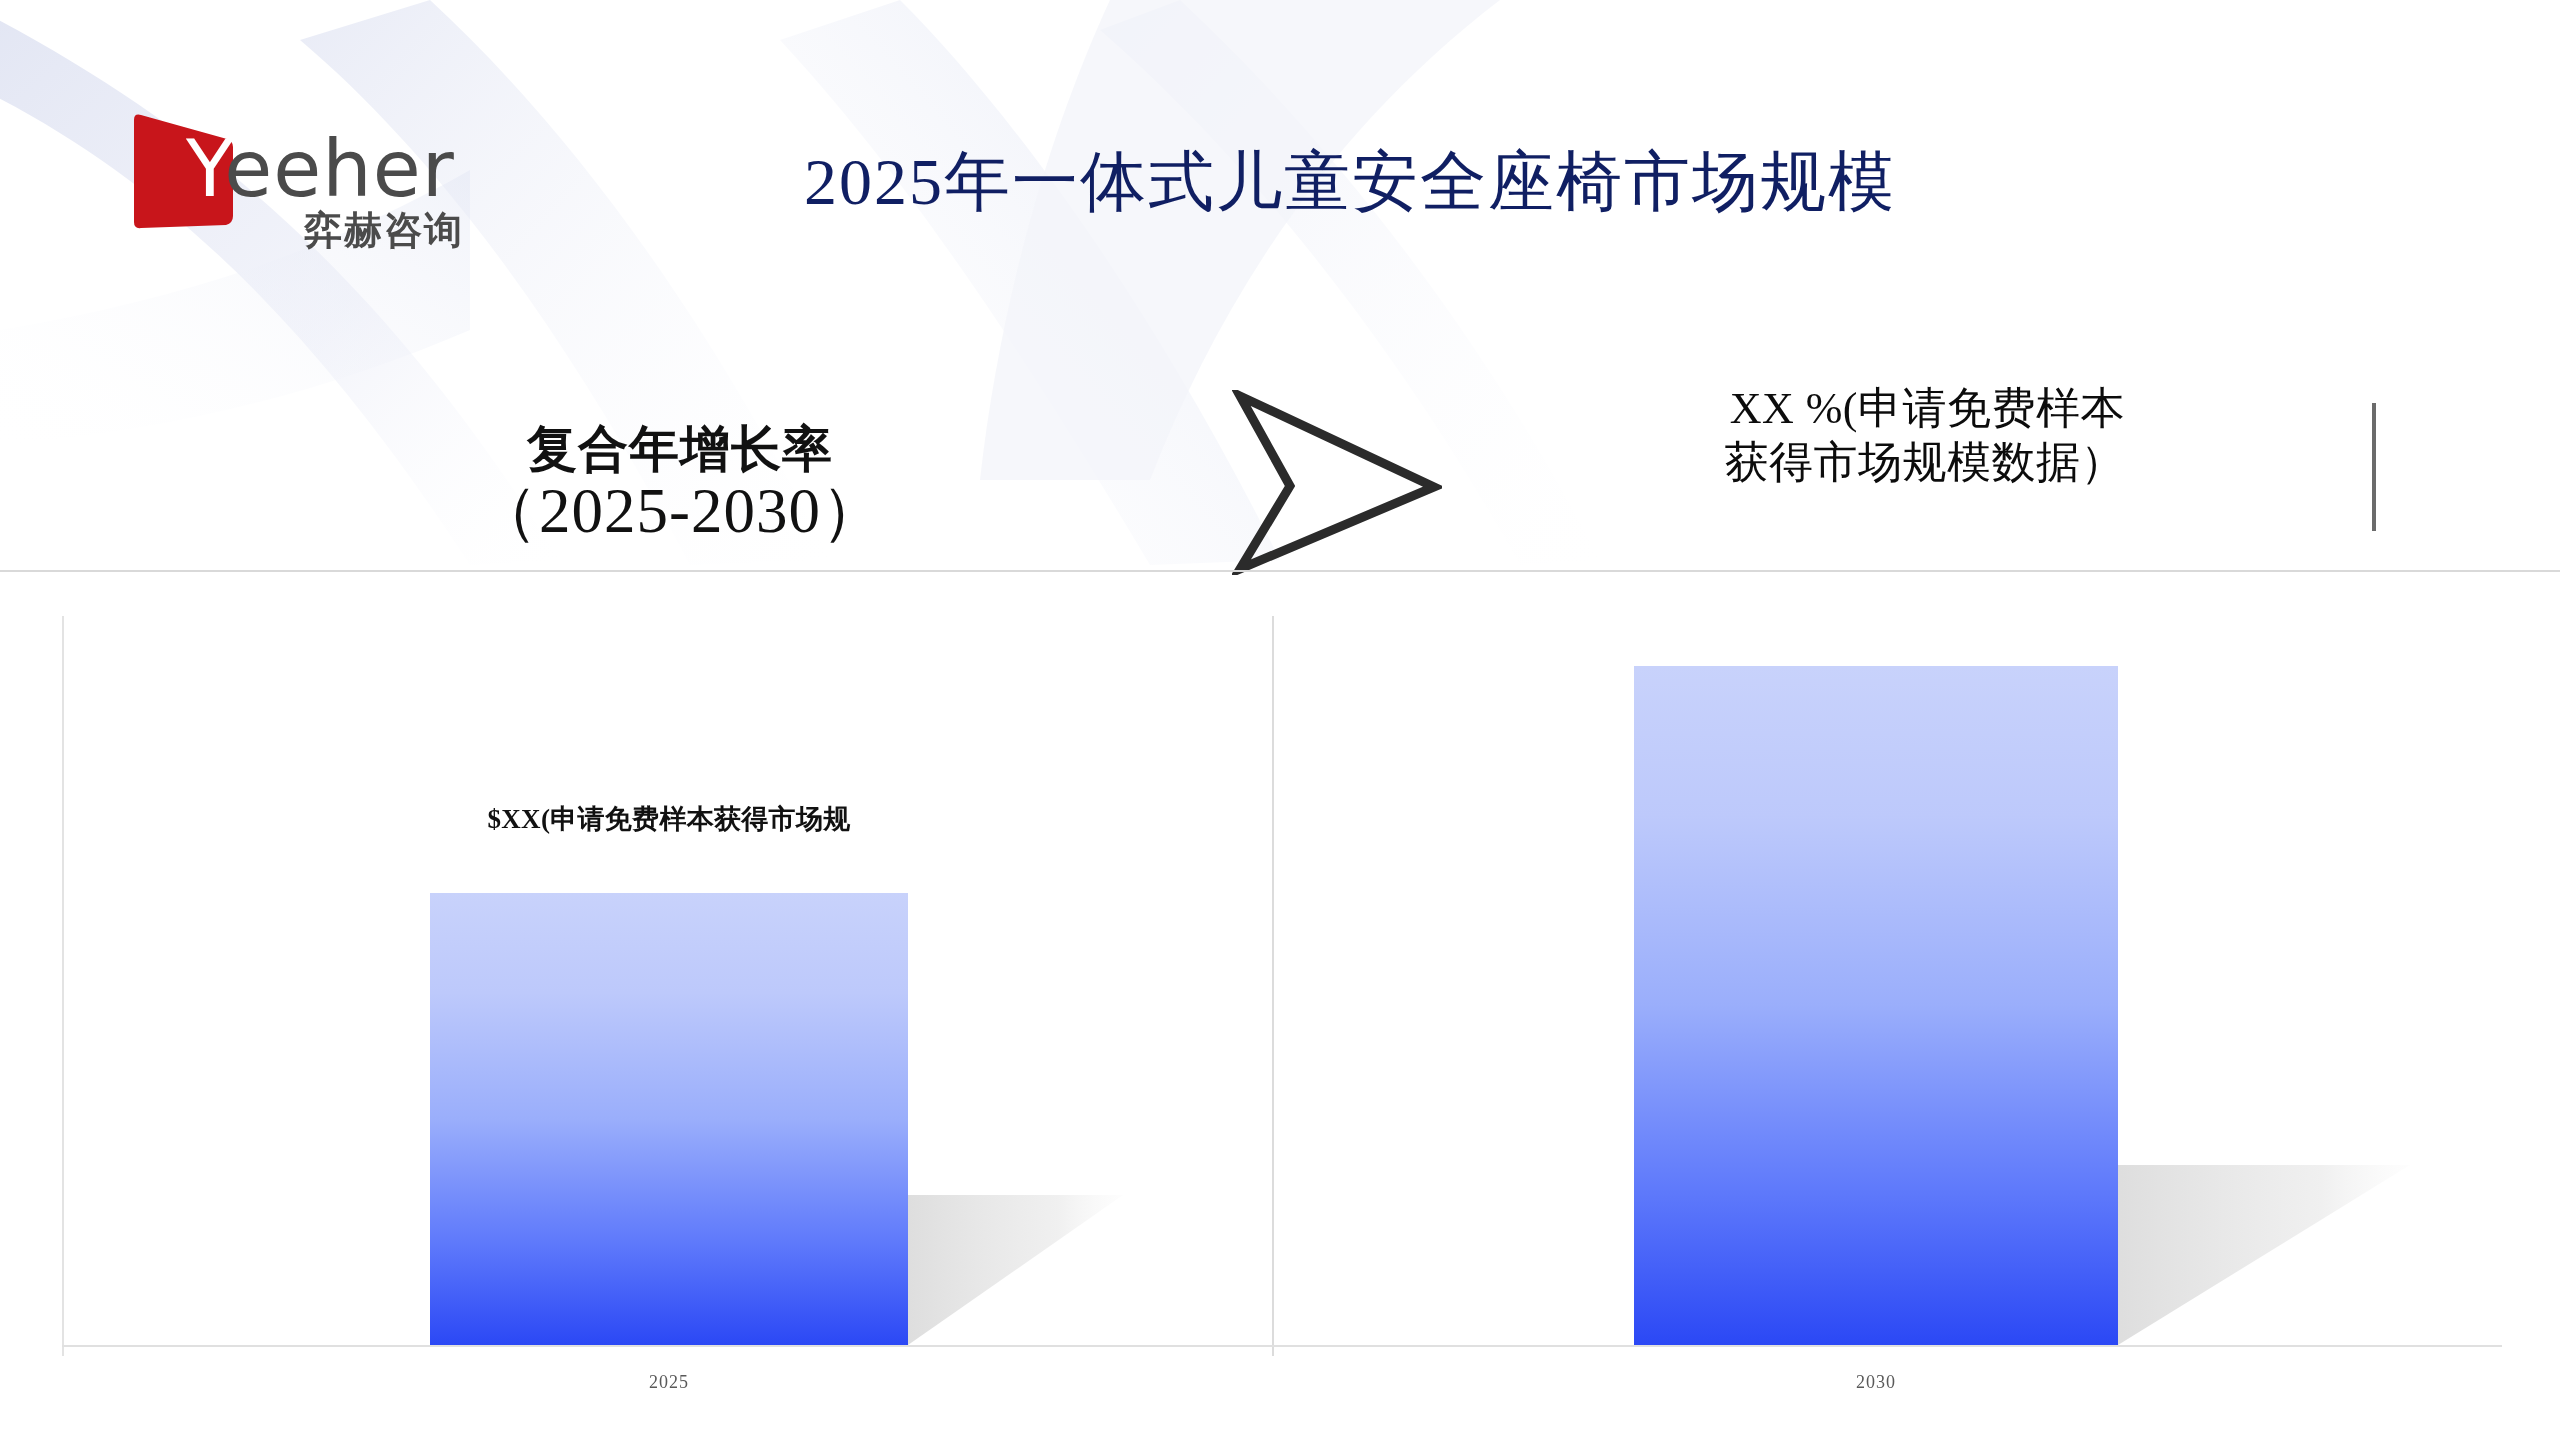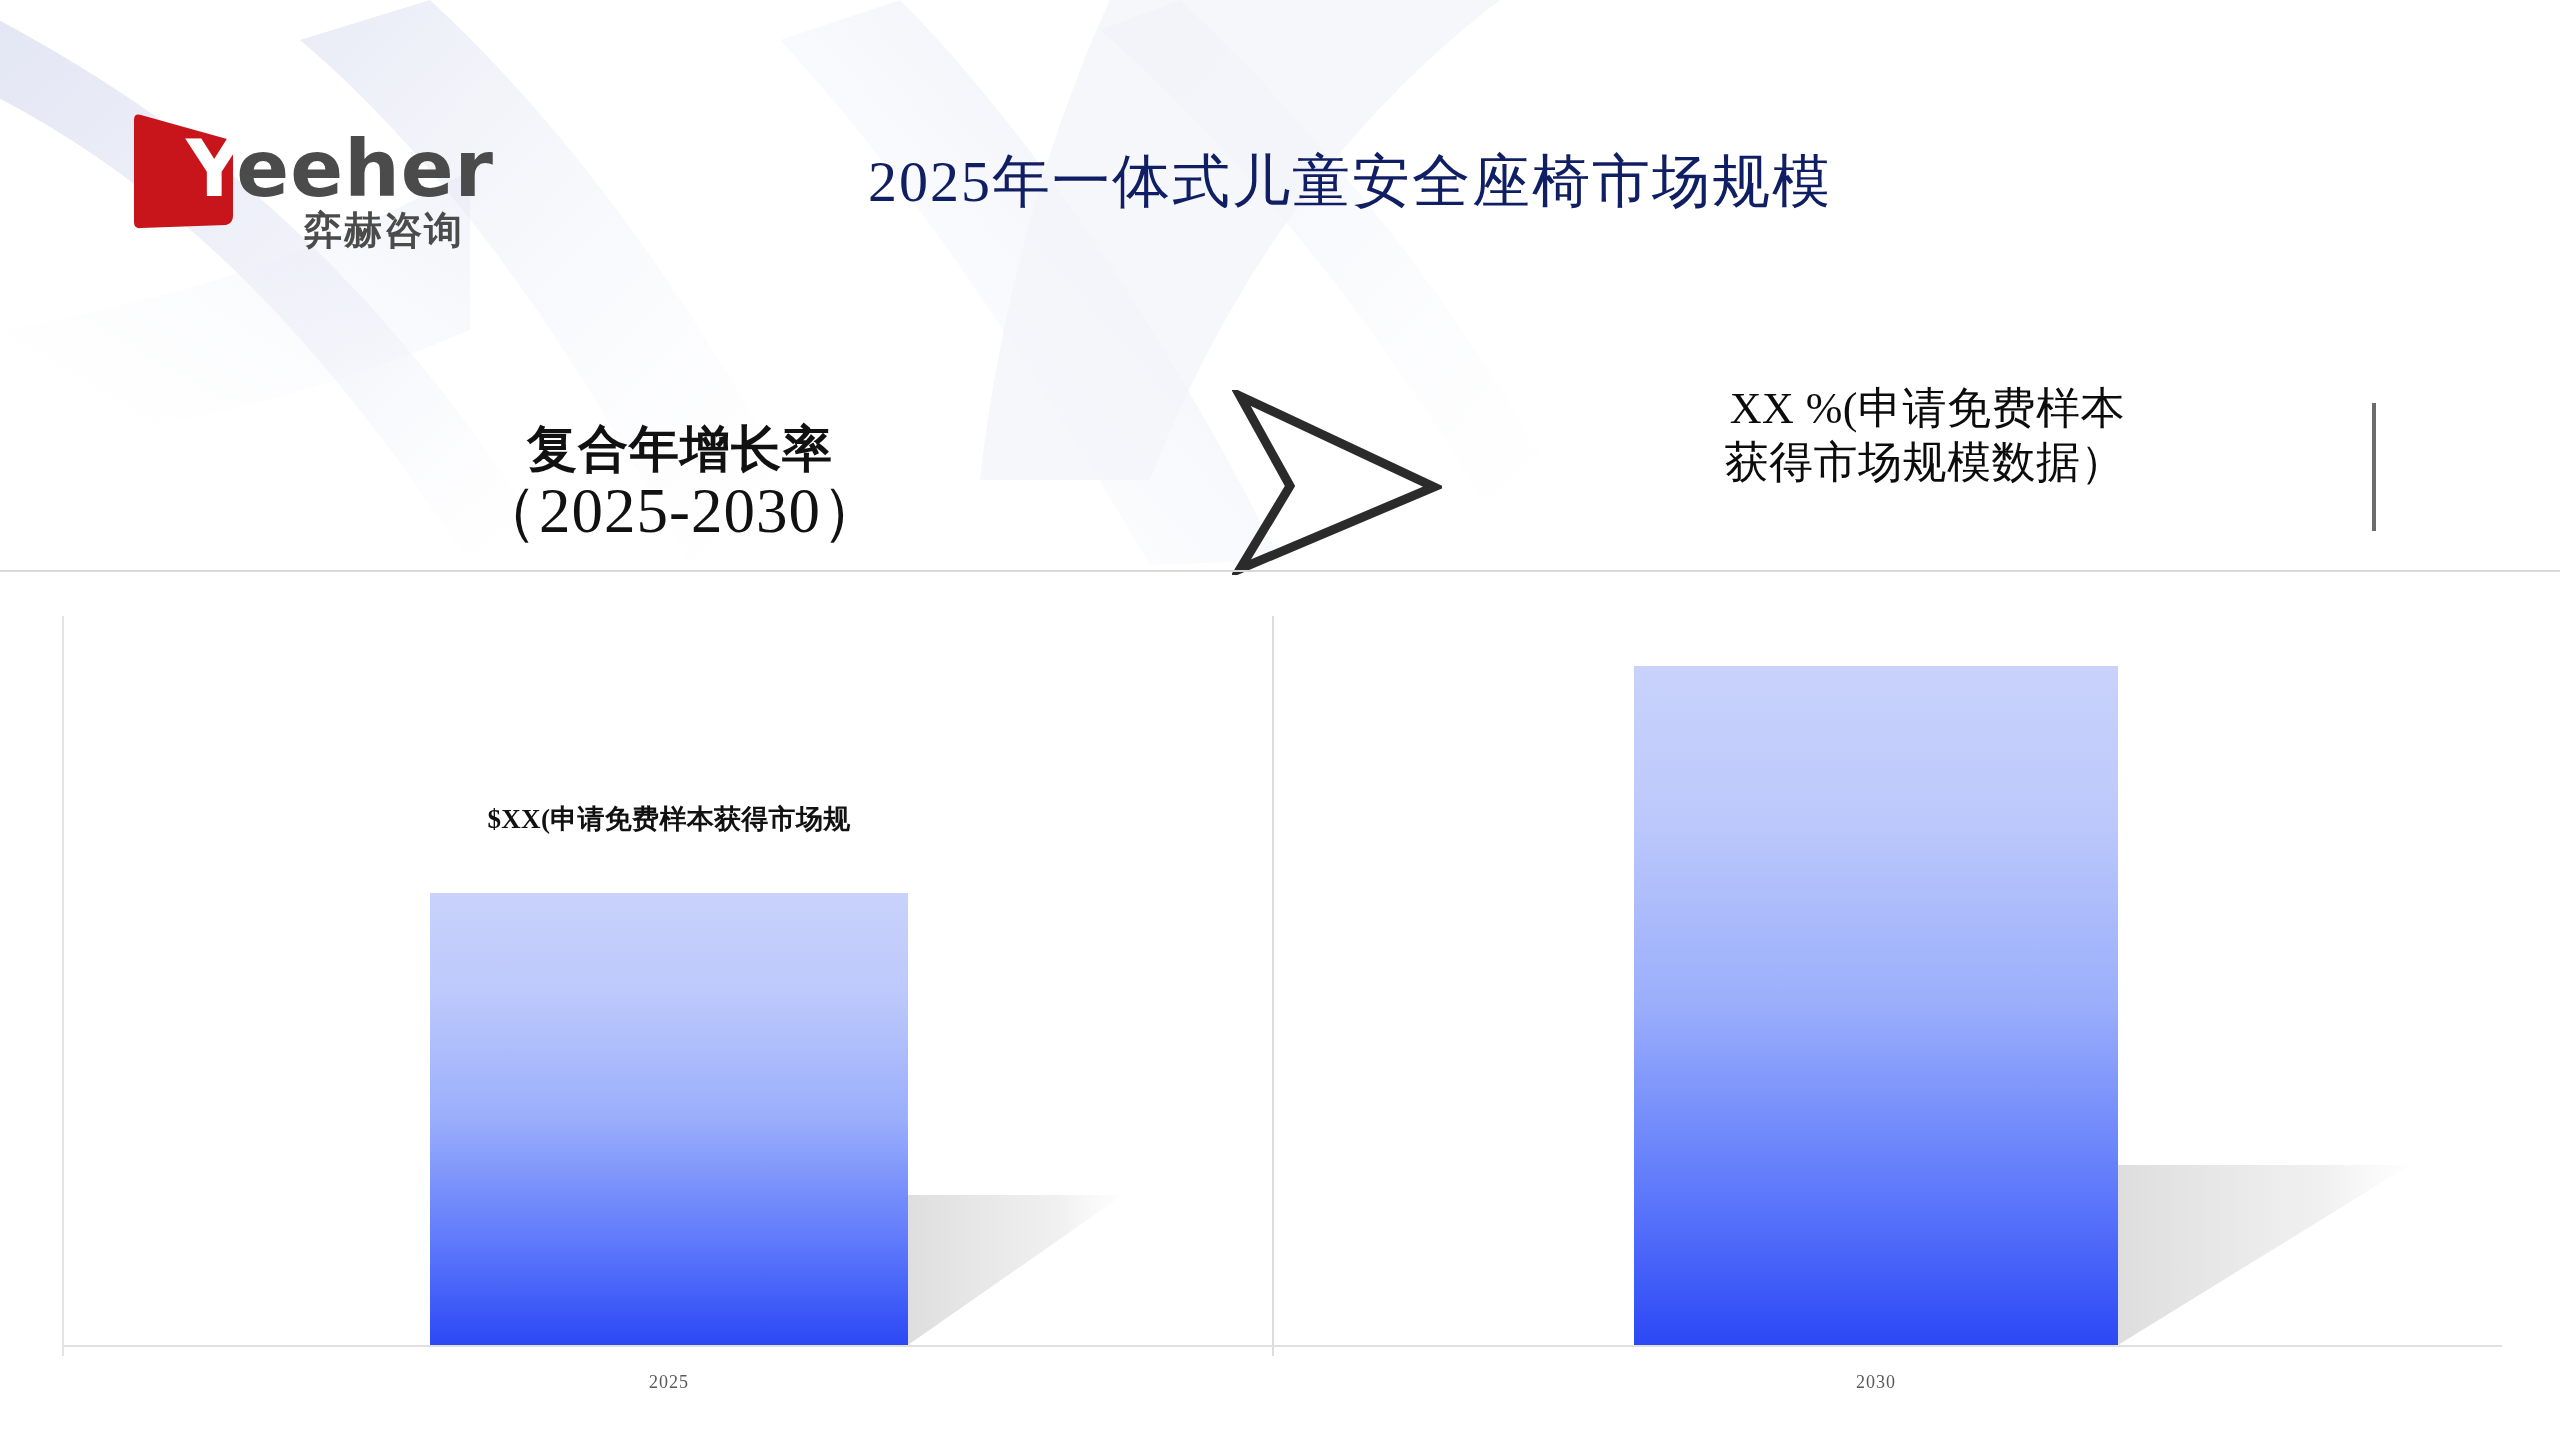--- a/index.html
+++ b/index.html
@@ -13,30 +13,30 @@
   #stage{position:absolute;inset:0;width:2560px;height:1440px;overflow:hidden;}
 
   
   .bg-layer{position:absolute;inset:0;width:2560px;height:1440px;pointer-events:none;}
 
   
   .logo{position:absolute;left:128px;top:112px;width:360px;height:100px;}
   .logo-mark{position:absolute;left:0;top:0;width:105px;height:118px;}
   .logo-word{position:absolute;left:58px;top:18px;
     font-family:"DejaVu Sans","Liberation Sans",sans-serif;
-    font-weight:bold;font-size:78px;line-height:78px;letter-spacing:1px;color:#4b4b4b;}
+    font-weight:normal;font-size:78px;line-height:78px;letter-spacing:1px;color:#4b4b4b;}
   .logo-word .wy{color:#ffffff;}
   .logo-sub{position:absolute;left:134px;top:98px;
     font-family:"DejaVu Sans","Liberation Sans",sans-serif;
     font-weight:bold;font-size:38px;line-height:40px;letter-spacing:2px;color:#4b4b4b;margin-left:42px;}
 
   
   .title{position:absolute;left:640px;top:140px;width:1420px;
     text-align:center;color:#101f63;
-    font-size:58px;line-height:84px;font-weight:normal;letter-spacing:2px;
+    font-size:66px;line-height:84px;font-weight:normal;letter-spacing:2px;
     white-space:nowrap;}
 
   
   .cagr{position:absolute;left:470px;top:418px;width:420px;text-align:center;color:#111111;}
   .cagr .l1{font-size:50px;line-height:62px;font-weight:bold;letter-spacing:1px;}
   .cagr .l2{font-size:63px;line-height:62px;font-weight:normal;letter-spacing:1px;}
 
   
   .arrow{position:absolute;left:1232px;top:390px;width:210px;height:185px;}
 

